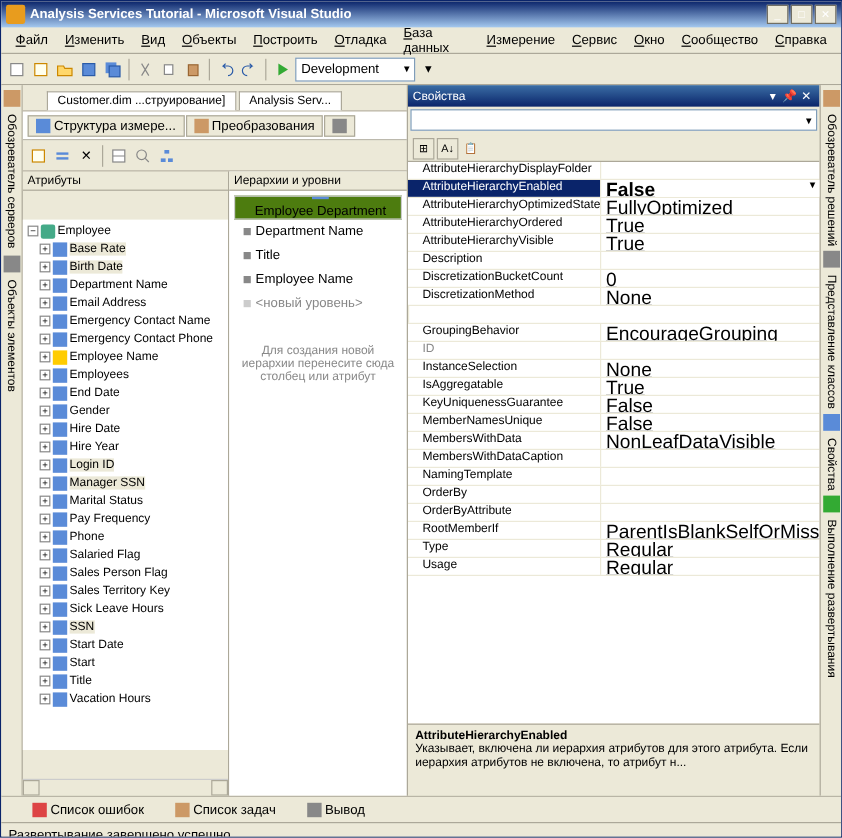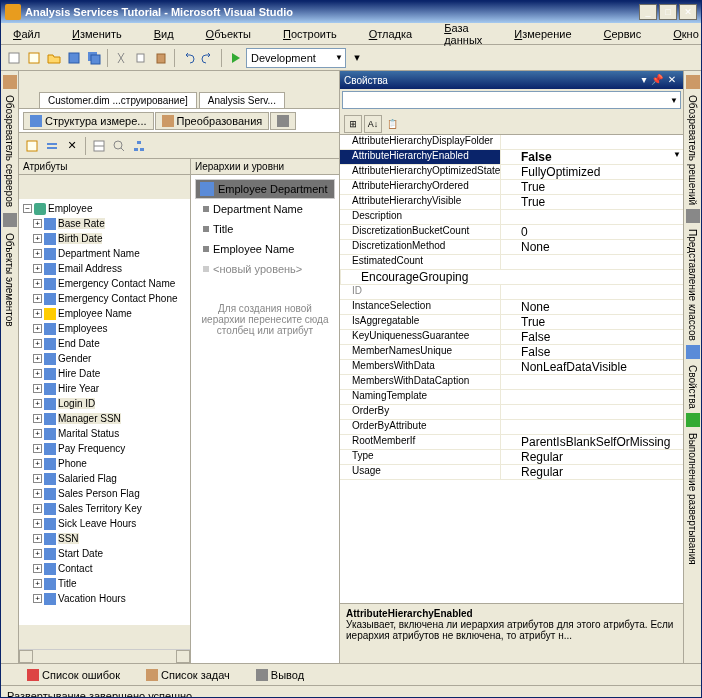--- a/index.html
+++ b/index.html
@@ -2,34 +2,34 @@
 <html><head>
 <meta charset="utf-8">
 <style>
 * { box-sizing: border-box; margin: 0; padding: 0; font-family: Tahoma, sans-serif; font-size: 11px; }
 body { background: #ece9d8; width: 702px; height: 698px; overflow: hidden; border: 1px solid #0a246a; }
 .titlebar { background: linear-gradient(#0a246a, #a6caf0); color: #fff; height: 22px; display: flex; align-items: center; padding: 0 4px; }
 .titlebar .icon { width: 16px; height: 16px; background: #e89c1e; margin-right: 4px; border-radius: 2px; }
 .titlebar .title { flex: 1; font-weight: bold; }
 .winbtns { display: flex; gap: 2px; }
 .winbtn { width: 18px; height: 16px; background: #ece9d8; border: 1px solid #716f64; display: flex; align-items: center; justify-content: center; font-size: 9px; cursor: pointer; }
-.menubar { background: #ece9d8; height: 22px; display: flex; align-items: center; padding: 0 6px; gap: 20px; border-bottom: 1px solid #aca899; }
+.menubar { background: #ece9d8; height: 22px; display: flex; align-items: center; padding: 0 6px; gap: 2px; border-bottom: 1px solid #aca899; }
 .menuitem { padding: 2px 6px; cursor: pointer; }
 .menuitem:first-letter { text-decoration: underline; }
 .toolbar { background: #ece9d8; height: 26px; display: flex; align-items: center; padding: 0 4px; gap: 2px; border-bottom: 1px solid #aca899; }
 .tbicon { width: 18px; height: 18px; border: 1px solid transparent; display: flex; align-items: center; justify-content: center; cursor: pointer; }
 .tbicon svg { width: 14px; height: 14px; }
 .tbsep { width: 1px; height: 18px; background: #aca899; margin: 0 2px; }
 .dropdown { height: 20px; border: 1px solid #7f9db9; background: #fff; padding: 0 16px 0 4px; display: flex; align-items: center; position: relative; min-width: 100px; }
 .dropdown::after { content: "▼"; position: absolute; right: 2px; font-size: 8px; color: #000; }
 .main { display: flex; height: 592px; }
 .leftcol { width: 18px; background: #ece9d8; border-right: 1px solid #aca899; display: flex; flex-direction: column; align-items: center; padding-top: 4px; gap: 2px; }
 .leftcol .vtab { writing-mode: vertical-rl; font-size: 10px; padding: 4px 1px; cursor: pointer; }
 .leftcol .lico { width: 14px; height: 14px; background: #888; }
-.center { flex: 1; display: flex; flex-direction: column; margin-top: 16px; }
+.center { flex: 1; display: flex; flex-direction: column; }
 .doctabs { height: 22px; background: #ece9d8; display: flex; align-items: flex-end; border-bottom: 1px solid #aca899; padding-left: 20px; }
 .doctab { background: #fff; border: 1px solid #aca899; border-bottom: none; padding: 2px 8px; margin-right: 2px; font-size: 10px; }
 .subtabs { height: 24px; background: #fff; border-bottom: 1px solid #aca899; display: flex; align-items: center; padding-left: 4px; }
 .subtab { padding: 2px 6px; display: flex; align-items: center; gap: 3px; border: 1px solid #aca899; background: #ece9d8; font-size: 10px; cursor: pointer; margin-right: 1px; }
 .subtab .si { width: 12px; height: 12px; background: #5a8bd8; }
 .innertb { height: 26px; background: #ece9d8; border-bottom: 1px solid #aca899; display: flex; align-items: center; padding: 0 4px; gap: 2px; }
 .panes { flex: 1; display: flex; }
 .pane1 { width: 172px; border-right: 1px solid #aca899; display: flex; flex-direction: column; gap: 24px; }
 .panehdr { background: #ece9d8; border-bottom: 1px solid #aca899; padding: 2px 4px; font-size: 10px; }
 .tree { flex: 1; background: #fff; overflow: hidden; padding: 2px 0; }
@@ -37,36 +37,36 @@
 .treerow .exp { width: 9px; height: 9px; border: 1px solid #888; display: flex; align-items: center; justify-content: center; font-size: 8px; line-height: 1; cursor: pointer; }
 .treerow .nico { width: 12px; height: 12px; }
 .treerow .lbl { font-size: 10px; }
 .treerow.root .nico { background: #4a8; border-radius: 2px; }
 .treerow .nico.blue { background: #5a8bd8; }
 .hl .lbl { background: #ece9d8; text-align: center; }
 .pane2 { flex: 1; display: flex; flex-direction: column; background: #fff; }
 .hierlist { padding: 4px; }
 .hieritem { display: flex; align-items: center; gap: 4px; height: 20px; padding-left: 8px; }
 .hieritem .hi { width: 14px; height: 14px; }
-.hieritem.hdr { border: 1px solid #ccc; background: #737373; padding-left: 4px; font-weight: normal; }
+.hieritem.hdr { border: 1px solid #ccc; background: #4d7c0f; padding-left: 4px; font-weight: normal; flex-direction: column; }
 .hieritem.sub .hi { width: 6px; height: 6px; background: #888; }
 .hint { color: #888; font-size: 10px; padding: 20px 10px; text-align: center; }
 .rightcol { width: 344px; display: flex; flex-direction: column; border-left: 1px solid #aca899; }
 .propstitle { background: linear-gradient(#3b6ea5, #0a246a); color: #fff; padding: 2px 4px; display: flex; align-items: center; height: 18px; }
 .propstitle .t { flex: 1; font-size: 10px; }
 .propstitle .pb { width: 14px; height: 12px; color: #fff; cursor: pointer; text-align: center; font-size: 10px; }
 .propdd { height: 24px; padding: 2px; background: #ece9d8; }
 .propdd .dd { border: 1px solid #7f9db9; background: #fff; height: 18px; display: flex; align-items: center; padding: 0 14px 0 4px; position: relative; cursor: pointer; }
 .propdd .dd::after { content: "▼"; position: absolute; right: 2px; font-size: 8px; }
 .proptb { height: 22px; background: #ece9d8; display: flex; align-items: center; padding: 0 4px; gap: 2px; border-bottom: 1px solid #aca899; }
 .proptb .pti { width: 18px; height: 18px; border: 1px solid #aca899; display: flex; align-items: center; justify-content: center; cursor: pointer; font-size: 9px; }
 .propgrid { flex: 1; background: #fff; overflow: hidden; }
 .proprow { display: flex; border-bottom: 1px solid #ece9d8; height: 15px; }
 .proprow .pn { width: 160px; padding-left: 12px; font-size: 10px; white-space: nowrap; overflow: hidden; }
-.proprow .pv { flex: 1; padding-left: 20px; font-size: 12px; border-left: 1px solid #ece9d8; white-space: nowrap; overflow: hidden; position: relative; }
+.proprow .pv { flex: 1; padding-left: 4px; font-size: 16px; border-left: 1px solid #ece9d8; white-space: nowrap; overflow: hidden; position: relative; text-decoration: underline; }
 .proprow.sel .pn { background: #0a246a; color: #fff; }
 .proprow.sel .pv { background: #fff; font-weight: bold; }
 .proprow.sel .pv::after { content: "▼"; position: absolute; right: 2px; font-size: 8px; }
 .proprow.dim .pn { color: #888; }
 .propdesc { background: #ece9d8; border-top: 1px solid #aca899; padding: 4px 6px; height: 60px; }
 .propdesc .dn { font-weight: bold; font-size: 10px; }
 .propdesc .dt { font-size: 10px; }
 .rightstrip { width: 18px; background: #ece9d8; border-left: 1px solid #aca899; display: flex; flex-direction: column; align-items: center; padding-top: 4px; }
 .rightstrip .vtab { writing-mode: vertical-rl; font-size: 10px; padding: 4px 1px; cursor: pointer; white-space: nowrap; }
 .rightstrip .lico { width: 14px; height: 14px; margin-bottom: 2px; }
@@ -353,21 +353,21 @@
                 <span class="lbl">SSN</span>
               </div>
               <div class="treerow" style="padding-left: 14px;">
                 <span class="exp">+</span>
                 <div class="nico blue"></div>
                 <span class="lbl">Start Date</span>
               </div>
               <div class="treerow" style="padding-left: 14px;">
                 <span class="exp">+</span>
                 <div class="nico blue"></div>
-                <span class="lbl">Contact</span>
+                <span class="lbl">Start</span>
               </div>
               <div class="treerow" style="padding-left: 14px;">
                 <span class="exp">+</span>
                 <div class="nico blue"></div>
                 <span class="lbl">Title</span>
               </div>
               <div class="treerow" style="padding-left: 14px;">
                 <span class="exp">+</span>
                 <div class="nico blue"></div>
                 <span class="lbl">Vacation Hours</span>
@@ -451,24 +451,24 @@
         </div>
         <div class="proprow">
           <div class="pn">DiscretizationBucketCount</div>
           <div class="pv">0</div>
         </div>
         <div class="proprow">
           <div class="pn">DiscretizationMethod</div>
           <div class="pv">None</div>
         </div>
         <div class="proprow">
-          <div class="pn">EstimatedCount</div>
-          <div class="pv"></div>
-        </div>
-        <div class="proprow">
+          <div class="pv"></div>
+        </div>
+        <div class="proprow">
+          <div class="pn">GroupingBehavior</div>
           <div class="pv">EncourageGrouping</div>
         </div>
         <div class="proprow dim">
           <div class="pn">ID</div>
           <div class="pv"></div>
         </div>
         <div class="proprow">
           <div class="pn">InstanceSelection</div>
           <div class="pv">None</div>
         </div>

